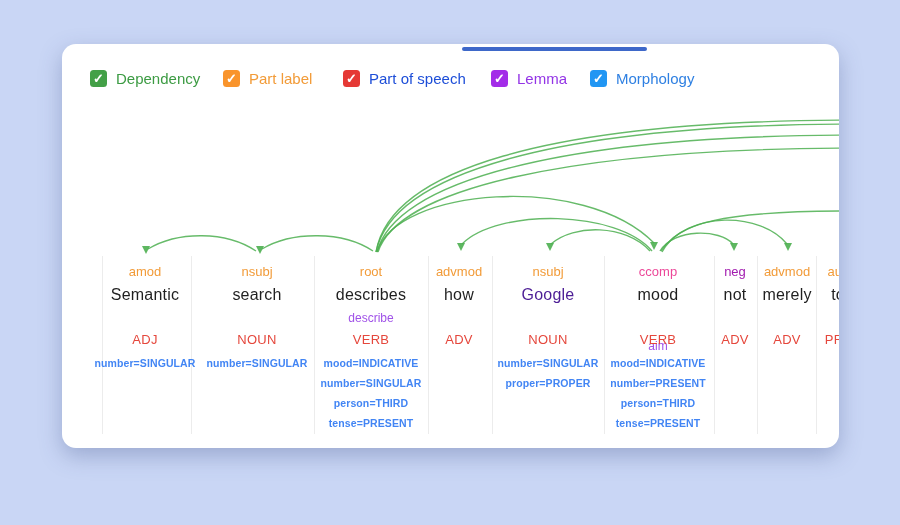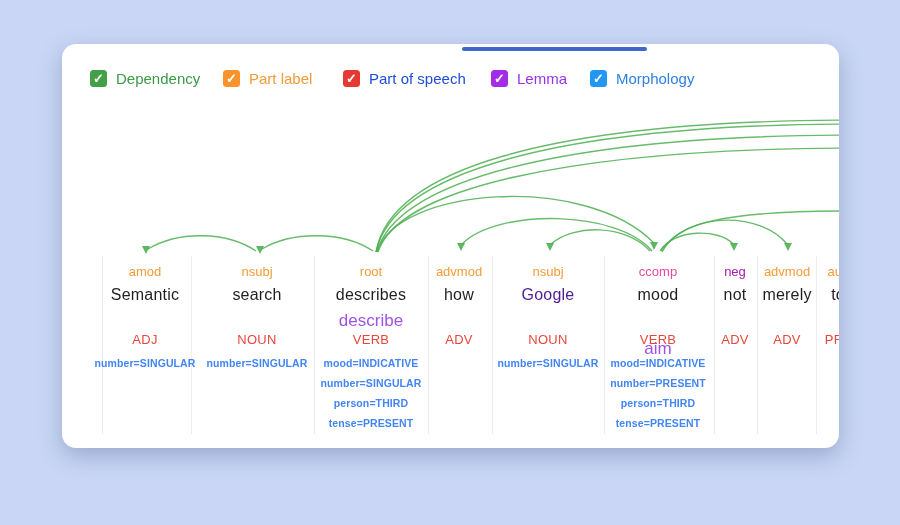--- a/index.html
+++ b/index.html
@@ -34,21 +34,21 @@
   .divider{
     position:absolute;top:212px;height:178px;width:1px;background:#ececec;
   }
   .token-col{
     position:absolute;top:220px;width:150px;height:180px;
     text-align:center;white-space:nowrap;
   }
   .token-col>div{position:absolute;left:0;width:100%;}
   .t-label{top:0;height:16px;font-size:13px;font-weight:500;}
   .t-word{top:22px;height:22px;font-size:16px;font-weight:400;letter-spacing:.2px;}
-  .t-lemma{top:47px;height:16px;font-size:17px;font-weight:500;}
+  .t-lemma{top:47px;height:16px;font-size:12px;font-weight:500;}
   .t-pos{top:68px;height:16px;font-size:13px;font-weight:400;letter-spacing:.3px;}
   .t-morph{top:89px;height:90px;}
   .morph-line{height:20px;line-height:20px;font-size:10.5px;font-weight:700;letter-spacing:.1px;}
 </style>
 </head>
 <body style="background: rgb(201, 214, 245);">
 
 <div class="card">
 
   <div class="legend">
@@ -153,20 +153,21 @@
     <div class="t-morph"></div>
   </div>
 
   <div class="token-col" style="left: 411px;">
     <div class="t-label" style="color: rgb(242, 155, 56);">nsubj</div>
     <div class="t-word" style="color: #4c1d95;">Google</div>
     <div class="t-lemma"></div>
     <div class="t-pos" style="color: rgb(229, 71, 60);">NOUN</div>
     <div class="t-morph">
           <div class="morph-line" style="color: rgb(66, 133, 244);">number=SINGULAR</div>
+          <div class="morph-line" style="color: rgb(66, 133, 244);">proper=PROPER</div>
         </div>
   </div>
 
   <div class="token-col" style="left: 521px;">
     <div class="t-label" style="color: #ec4899;">ccomp</div>
     <div class="t-word" style="color: rgb(31, 31, 31);">mood</div>
     <div class="t-lemma" style="color: rgb(160, 82, 232); margin-top: 28px;">aim</div>
     <div class="t-pos" style="color: rgb(229, 71, 60);">VERB</div>
     <div class="t-morph">
           <div class="morph-line" style="color: rgb(66, 133, 244);">mood=INDICATIVE</div>

